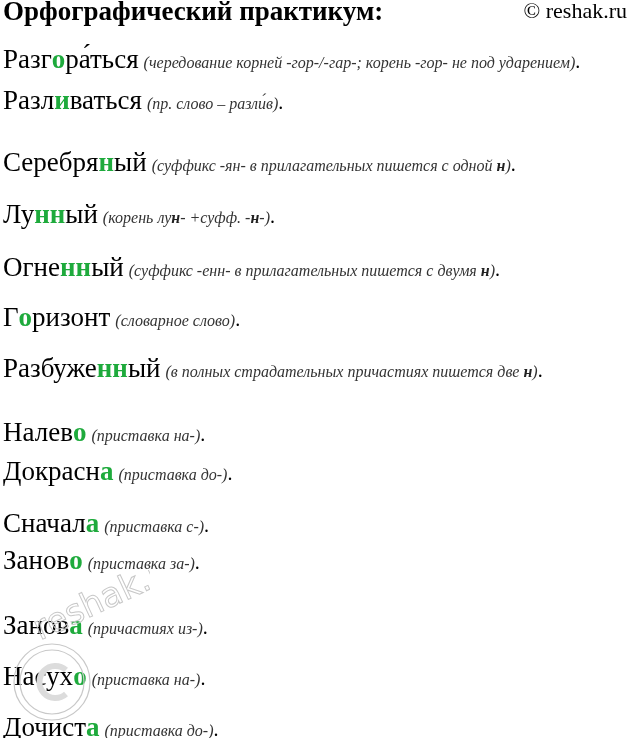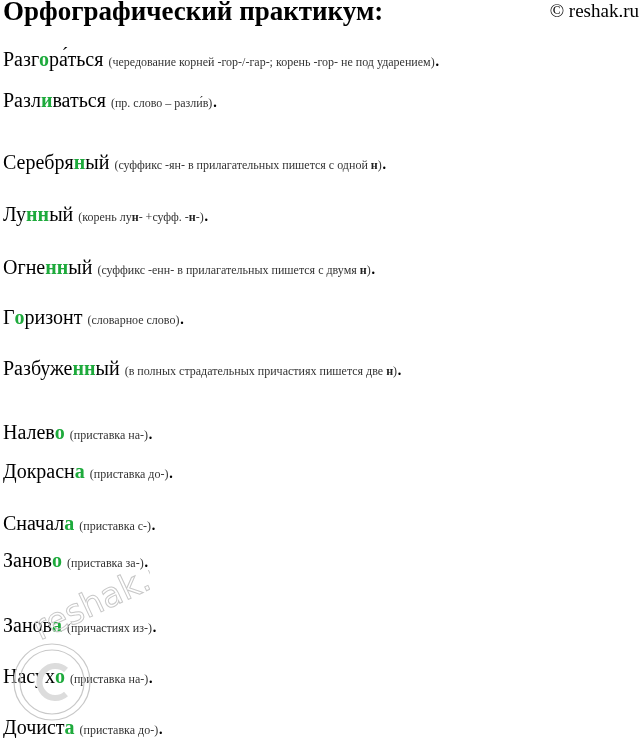--- a/index.html
+++ b/index.html
@@ -2,25 +2,25 @@
 <html><head>
   <meta charset="utf-8">
   <style>
     html, body { margin: 0; padding: 0; background: #ffffff; }
     body {
       width: 642px; height: 738px; position: relative; overflow: hidden;
       font-family: "Liberation Serif", serif; color: #000;
     }
     .header { position: absolute; left: 3px; top: 0; width: 636px; height: 24px; }
     .title { position: absolute; left: 0; top: 0; font-weight: bold; font-size: 27px; line-height: 22px; }
-    .copyright { position: absolute; right: 0; top: 0; font-size: 19px; line-height: 22px; }
+    .copyright { position: absolute; right: 12px; top: 0; font-size: 22px; line-height: 22px; }
     .entry { position: absolute; left: 3px; white-space: nowrap; font-size: 20px; line-height: 24px; }
-    .word { font-size: 20px; }
+    .word { font-size: 27px; }
     .hl { color: #1eaa3c; font-weight: bold; }
-    .note { font-size: 12px; color: #333; }
+    .note { font-style: italic; font-size: 16px; color: #333; }
     .note b { font-weight: bold; color: #222; }
     .period { font-size: 20px; }
     .watermark { position: absolute; left: 10px; top: 570px; width: 140px; height: 160px; pointer-events: none; }
   </style>
 </head>
 <body>
 
 <div class="header">
   <div class="title">Орфографический практикум:</div>
   <div class="copyright">© reshak.ru</div>

